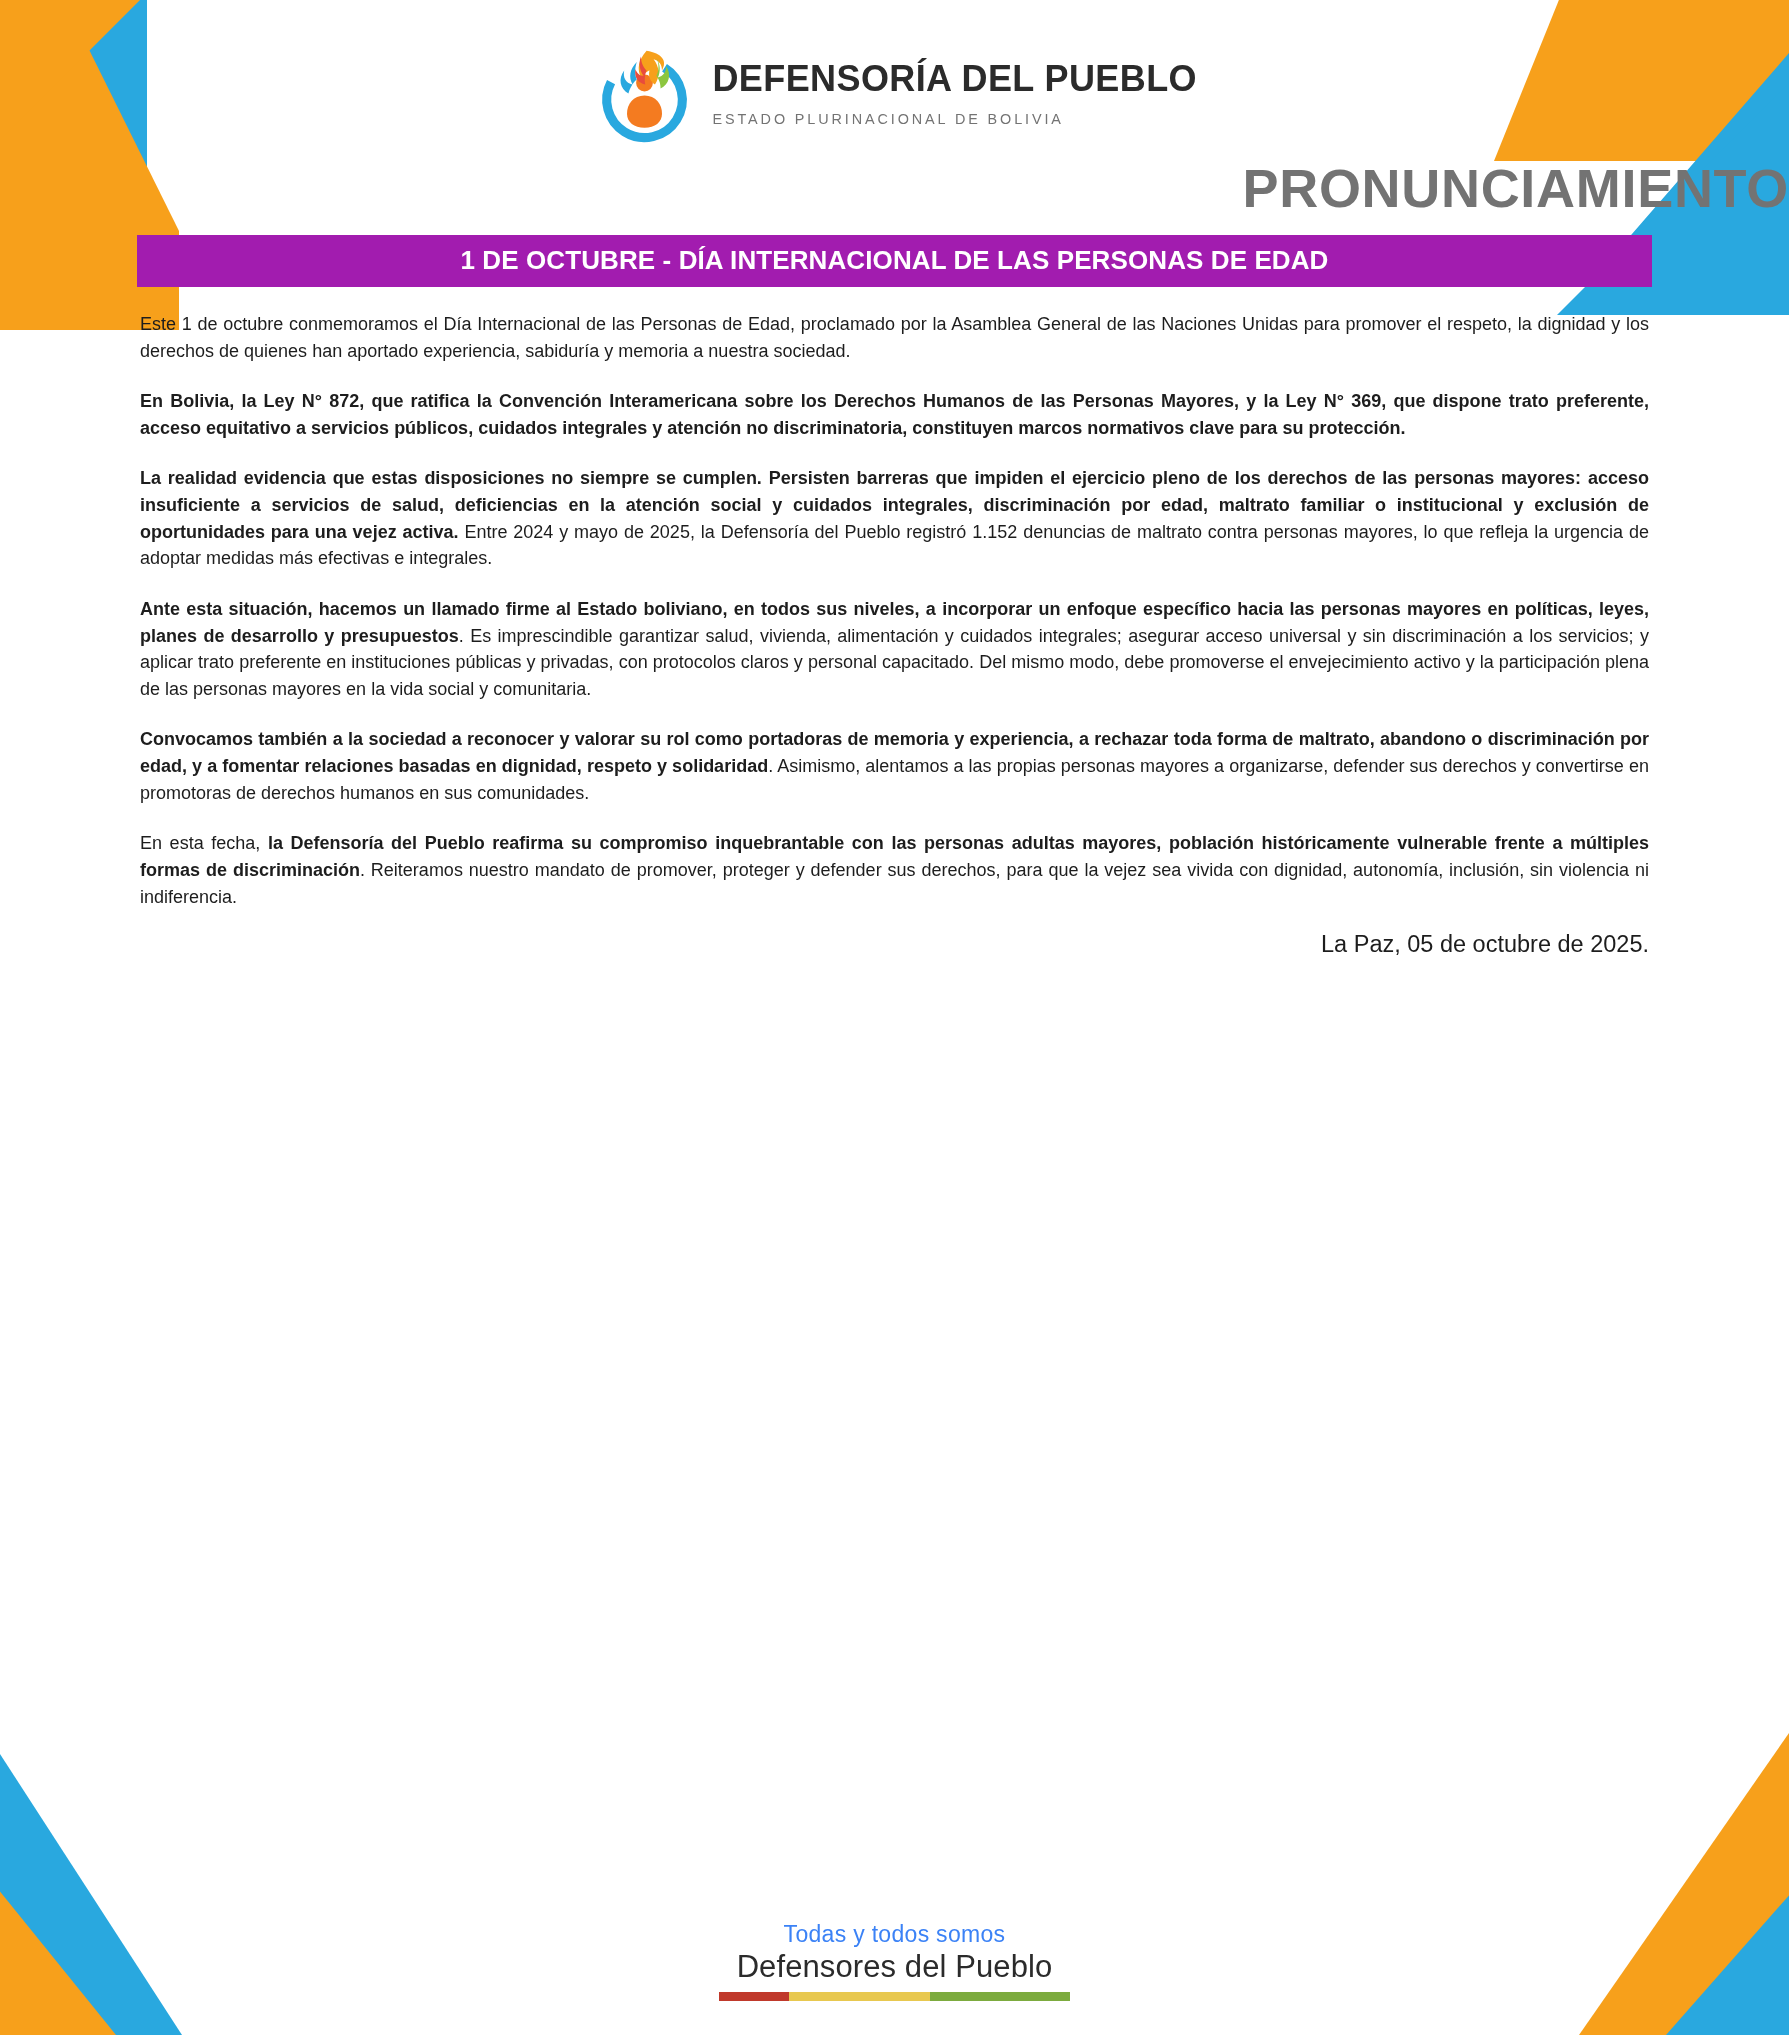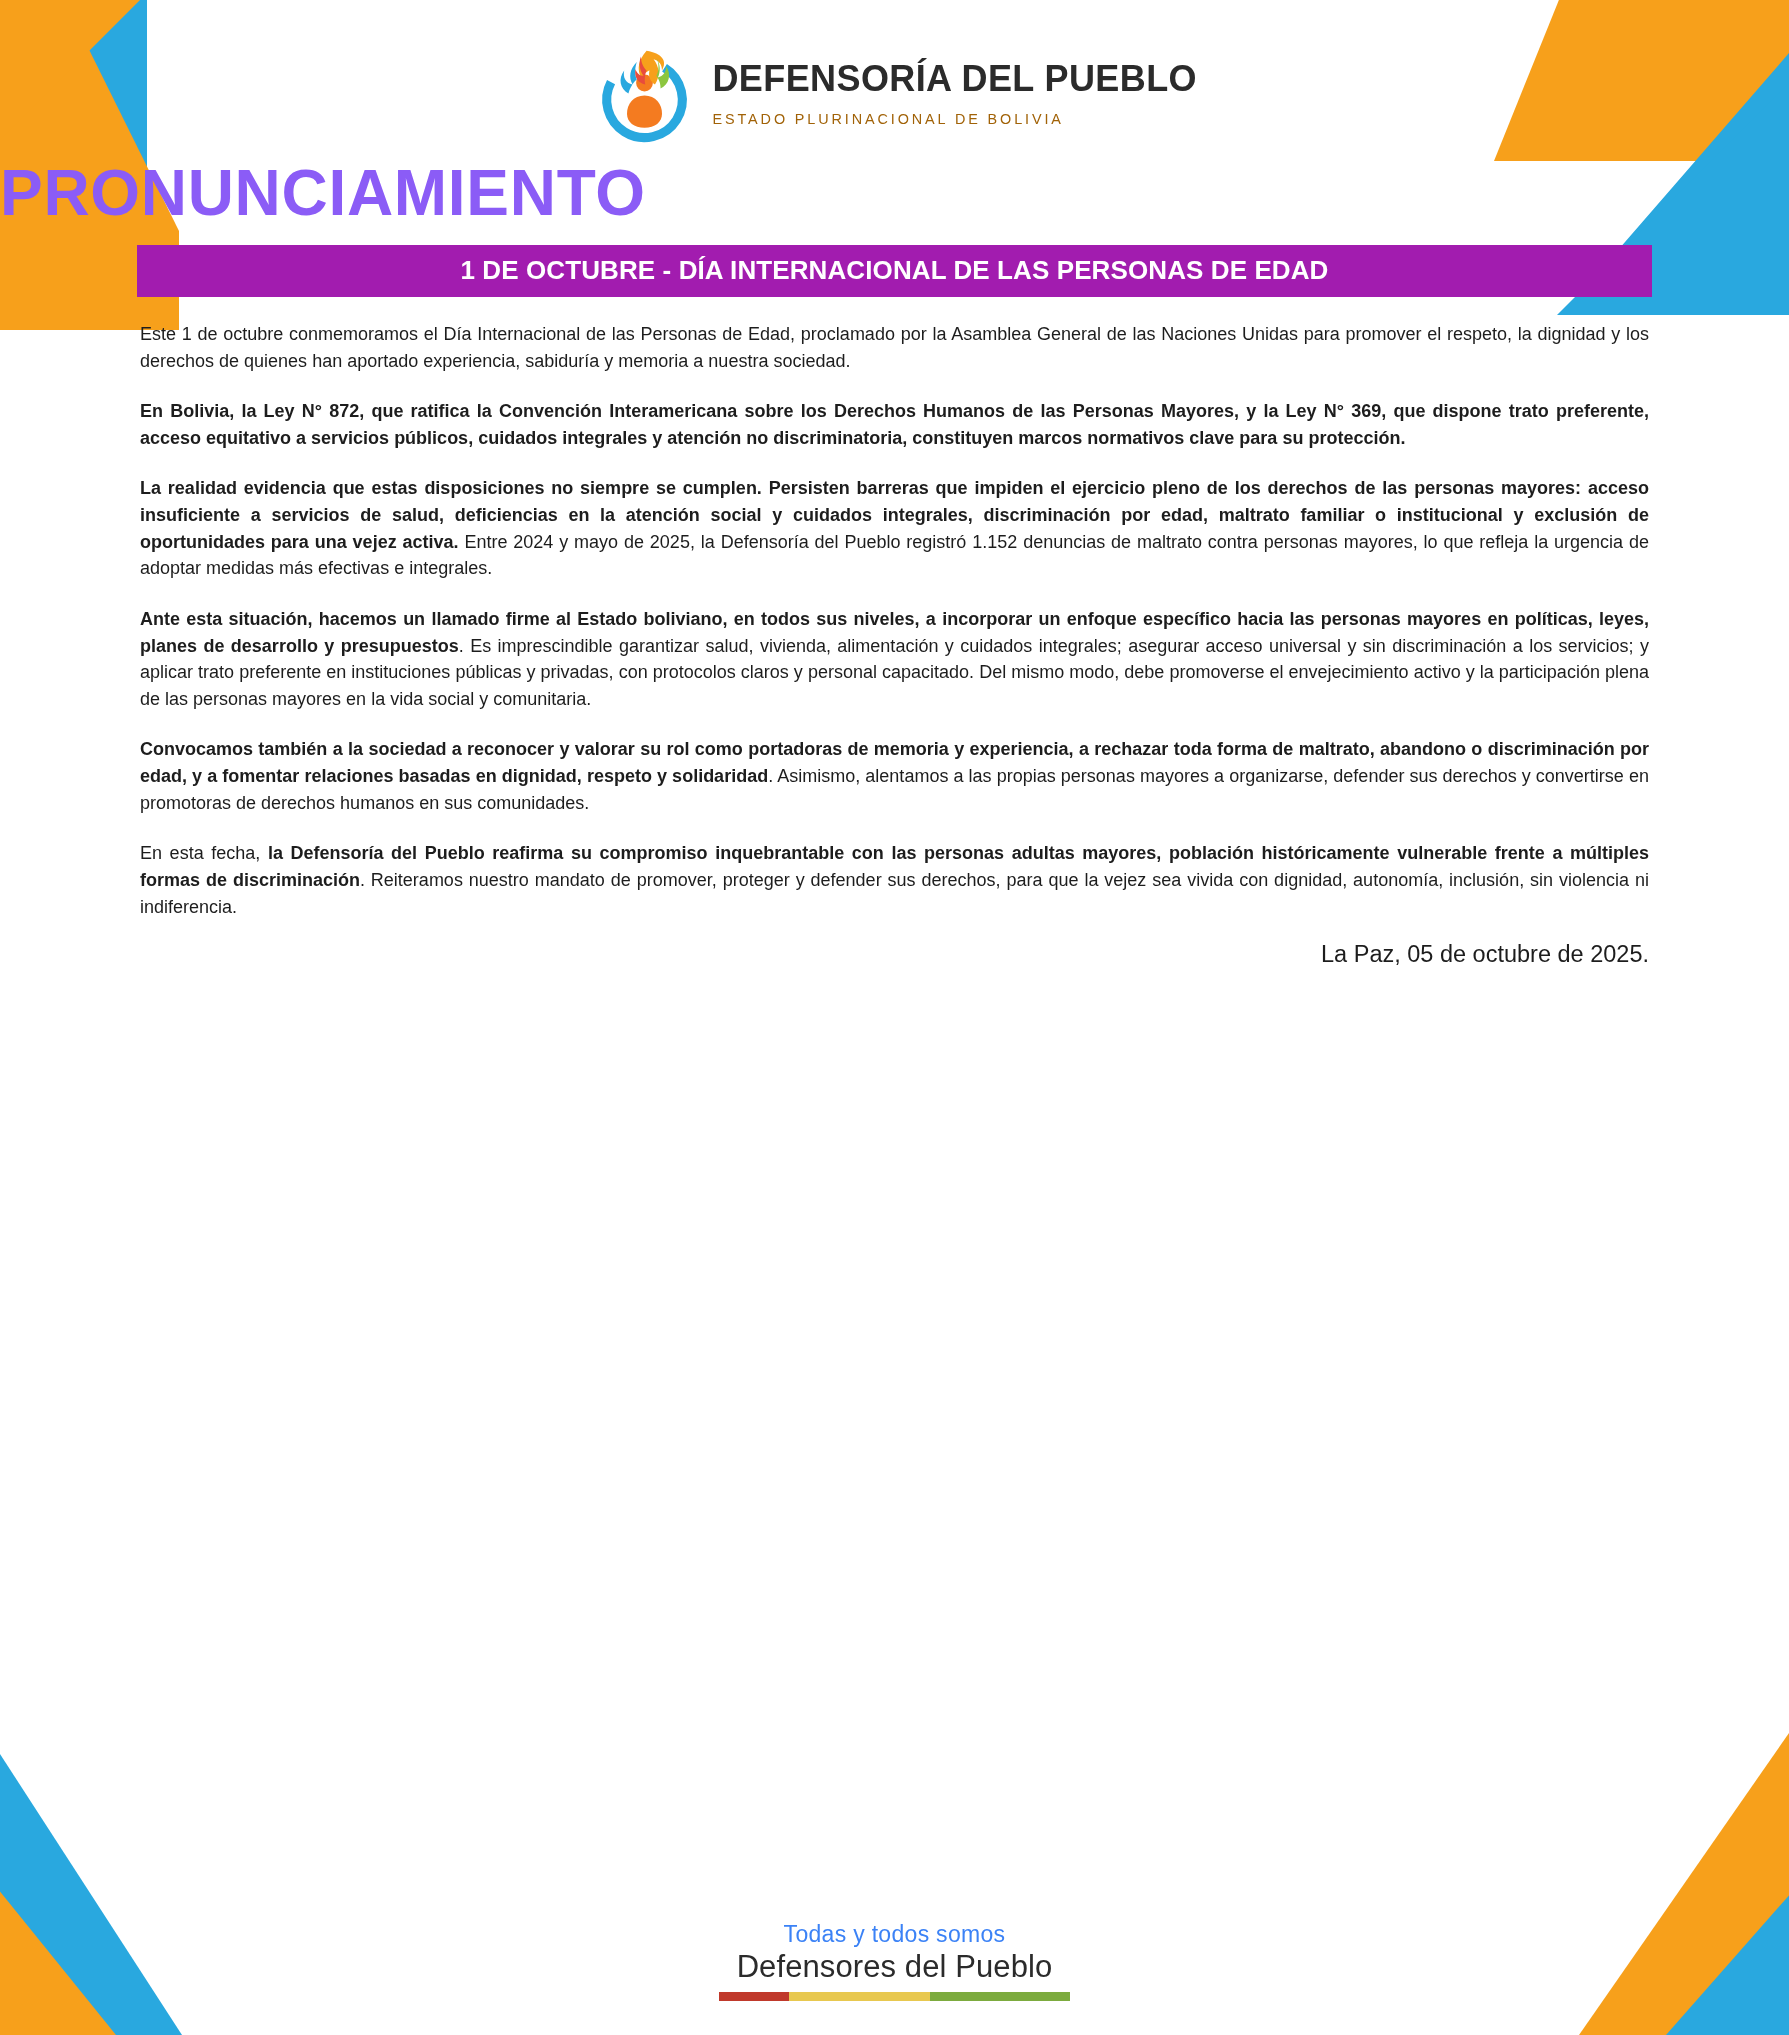--- a/index.html
+++ b/index.html
@@ -111,31 +111,31 @@
   .logo-title {
     font-size: 36px;
     font-weight: bold;
     letter-spacing: 0.4px;
     color: #2b2b2b;
     line-height: 1.05;
   }
   .logo-sub {
     font-size: 14.4px;
     letter-spacing: 2.9px;
-    color: #a16207;
+    color: #737373;
     margin-top: 13px;
   }
 
   
   .headline {
     position: relative;
     z-index: 5;
-    text-align: left;
-    color: #8b5cf6;
-    font-size: 64px;
+    text-align: right;
+    color: #737373;
+    font-size: 54px;
     font-weight: bold;
     letter-spacing: 0.7px;
     margin-top: 15.4px;
     line-height: 1;
   }
   .subbar {
     position: relative;
     z-index: 5;
     margin: 19.6px 137px 0 137px;
     background: #a21caf;

